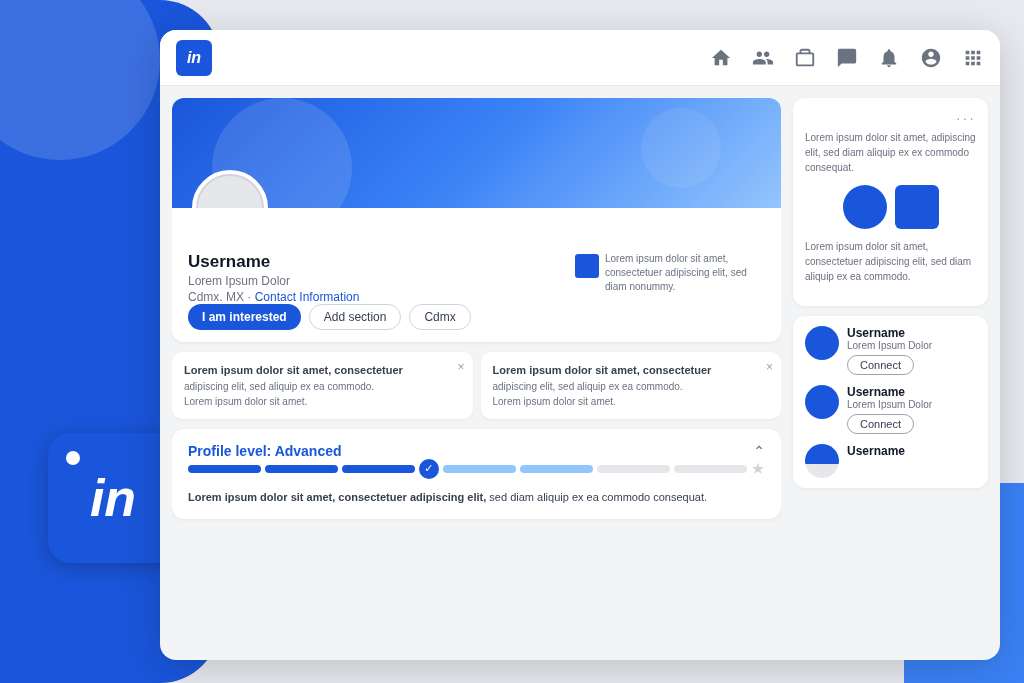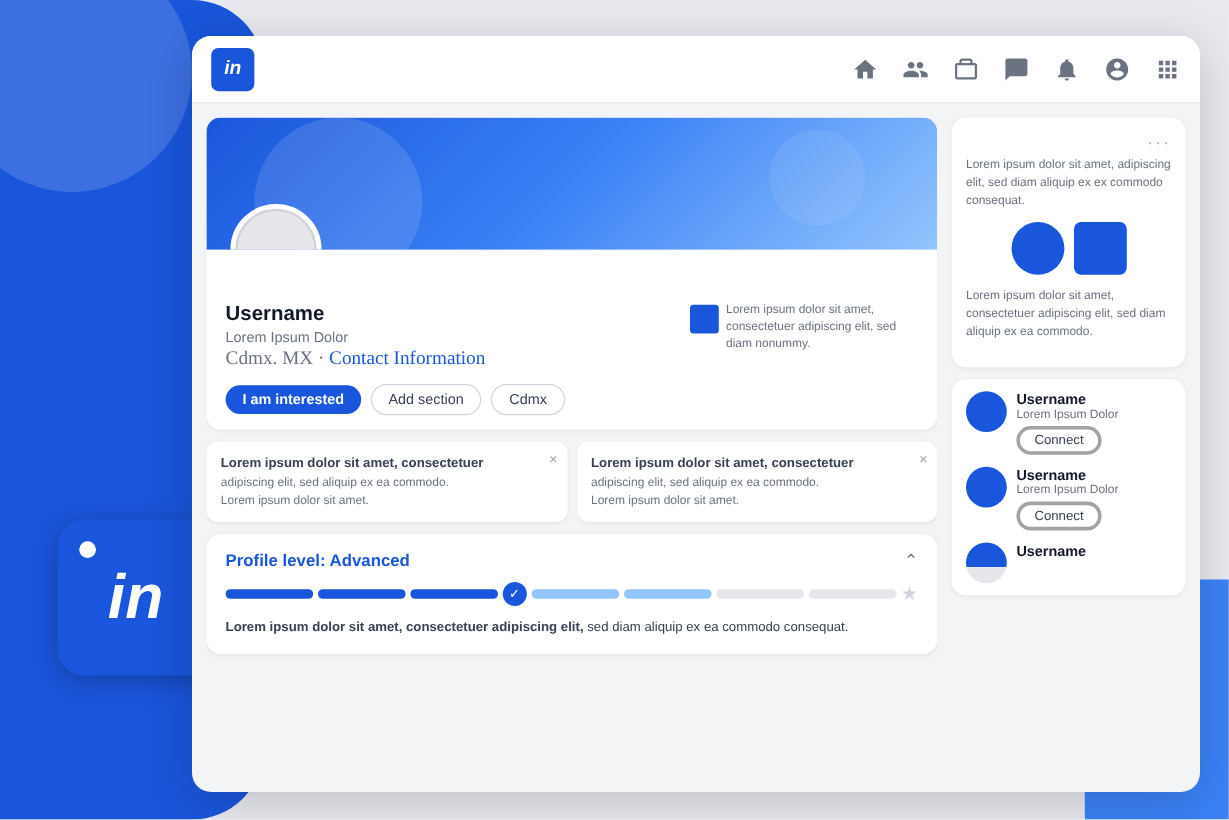--- a/index.html
+++ b/index.html
@@ -216,34 +216,32 @@
       font-size: 17px;
       font-weight: 700;
       color: #111827;
     }
     .profile-title {
       font-size: 12px;
       color: #6b7280;
       margin-top: 2px;
     }
     .profile-location {
-      font-size: 16px;
+      font-size: 12px;
       color: #6b7280;
       margin-top: 2px;
-      font-family: Liberation Serif, serif;
     }
     .profile-location a {
       color: #1a56db;
       text-decoration: none;
     }
     .profile-actions {
       display: flex;
       gap: 8px;
-      margin-top: 12px;
-      align-items: center;
+      margin-top: 0;
     }
     .btn-primary {
       background: #1a56db;
       color: white;
       border: none;
       border-radius: 20px;
       padding: 5px 14px;
       font-size: 12px;
       font-weight: 600;
       cursor: pointer;
@@ -316,21 +314,20 @@
     .profile-level-card {
       background: white;
       border-radius: 12px;
       padding: 14px 16px;
       box-shadow: 0 1px 4px rgba(0,0,0,0.06);
     }
     .profile-level-header {
       display: flex;
       align-items: flex-start;
       justify-content: space-between;
-      margin-bottom: 10px;
     }
     .profile-level-title {
       font-size: 14px;
       font-weight: 600;
       color: #111827;
     }
     .profile-level-title span {
       color: #1a56db;
     }
     .chevron-icon { color: #6b7280; font-size: 14px; }
@@ -463,21 +460,21 @@
       color: #111827;
     }
     .person-title {
       font-size: 10px;
       color: #6b7280;
       margin-bottom: 4px;
     }
     .btn-connect {
       background: white;
       color: #374151;
-      border: 3px solid #a3a3a3;
+      border: 1px solid #a3a3a3;
       border-radius: 14px;
       padding: 3px 12px;
       font-size: 11px;
       cursor: pointer;
     }
   </style>
 </head>
 <body>
 
 <div class="bg-blue-left"></div>

